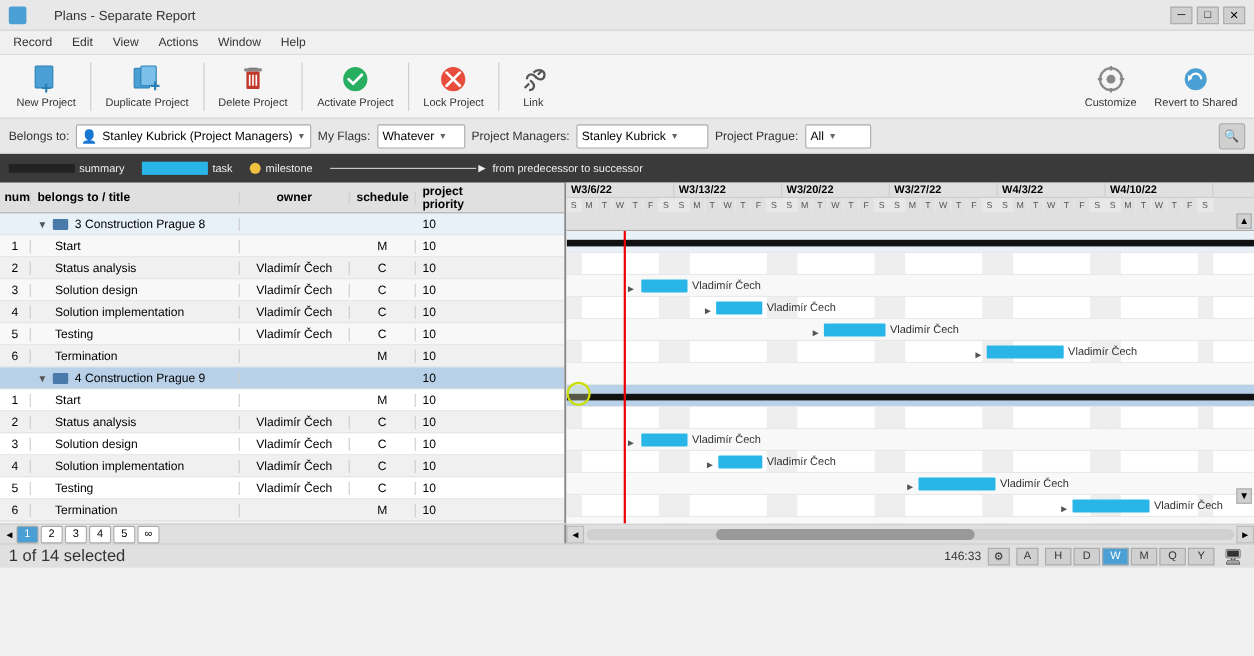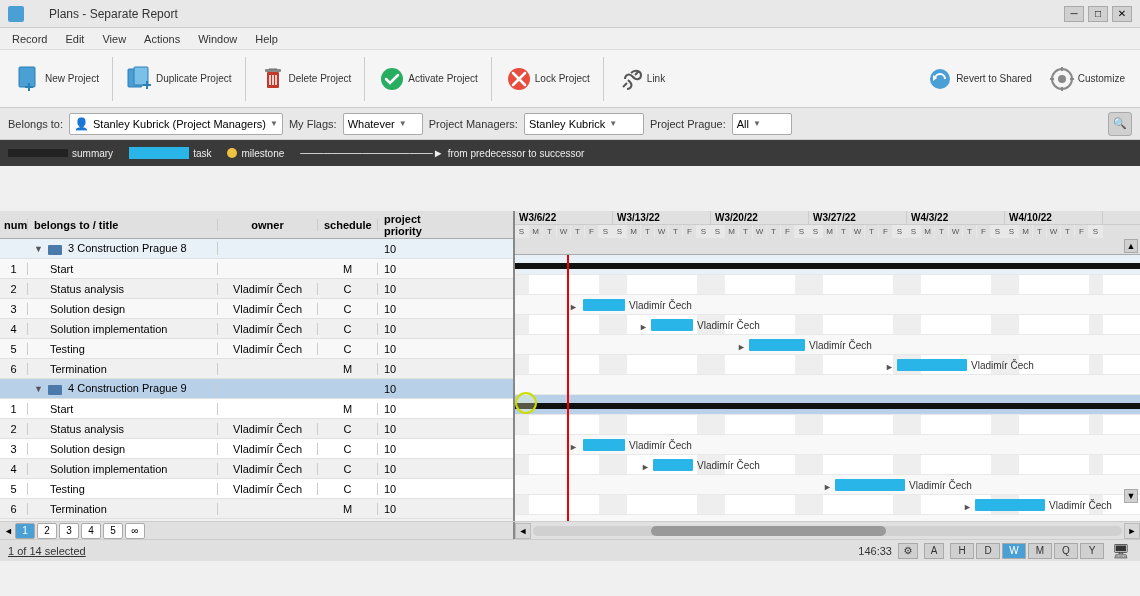--- a/index.html
+++ b/index.html
@@ -46,21 +46,21 @@
       background: #f5f5f5;
       height: 58px;
       display: flex;
       align-items: center;
       padding: 4px 8px;
       border-bottom: 1px solid #ccc;
       gap: 2px;
     }
     .toolbar-btn {
       display: flex;
-      flex-direction: row;
+      flex-direction: column;
       align-items: center;
       justify-content: center;
       padding: 4px 6px;
       min-width: 50px;
       cursor: pointer;
       border: 1px solid transparent;
       border-radius: 3px;
       gap: 2px;
     }
     .toolbar-icon { width: 28px; height: 28px; display: flex; align-items: center; justify-content: center; font-size: 18px; }
@@ -116,21 +116,20 @@
     .legend-bar-task { width: 60px; height: 12px; background: #29b5e8; }
     .legend-dot { width: 10px; height: 10px; background: #f0c040; border-radius: 50%; }
     .legend-text { font-size: 10px; color: #eee; }
     .legend-arrow { font-size: 11px; color: #eee; }
 
     
     .main-area {
       display: flex;
       height: calc(596px - 28px - 22px - 58px - 32px - 26px - 24px - 22px);
       overflow: hidden;
-      margin-top: 45px;
     }
 
     
     .table-area {
       width: 515px;
       border-right: 2px solid #888;
       display: flex;
       flex-direction: column;
       overflow: hidden;
       flex-shrink: 0;
@@ -279,21 +278,21 @@
     
     .statusbar {
       height: 22px;
       background: #e0e0e0;
       border-top: 1px solid #ccc;
       display: flex;
       align-items: center;
       padding: 0 8px;
       justify-content: space-between;
     }
-    .status-left { font-size: 11px; color: #333; text-decoration: underline; }
+    .status-left { font-size: 15px; color: #333; }
     .status-right { display: flex; align-items: center; gap: 6px; font-size: 11px; color: #333; }
     .status-view-btns { display: flex; gap: 2px; }
     .view-btn {
       width: 24px; height: 16px;
       background: #d0d0d0;
       border: 1px solid #aaa;
       font-size: 10px;
       display: flex; align-items: center; justify-content: center;
       cursor: pointer;
     }
@@ -403,40 +402,40 @@
     </div>
     <span class="toolbar-label">Link</span>
   </div>
 
 
   <div style="flex:1"></div>
 
   <div class="toolbar-btn">
     <div class="toolbar-icon">
       <svg width="28" height="28" viewBox="0 0 28 28">
-        <circle cx="14" cy="14" r="10" fill="#4a9fd4"></circle>
-        <path d="M9 14 A5 5 0 0 1 19 14" stroke="white" stroke-width="2" fill="none"></path>
-        <polygon points="7,10 7,16 11,13" fill="white"></polygon>
-      </svg>
-    </div>
-    <span class="toolbar-label">Revert to Shared</span>
-  </div>
-
-  <div class="toolbar-btn">
-    <div class="toolbar-icon">
-      <svg width="28" height="28" viewBox="0 0 28 28">
         <circle cx="14" cy="14" r="4" fill="#888"></circle>
         <circle cx="14" cy="14" r="10" fill="none" stroke="#888" stroke-width="2"></circle>
         <line x1="14" y1="2" x2="14" y2="6" stroke="#888" stroke-width="2"></line>
         <line x1="14" y1="22" x2="14" y2="26" stroke="#888" stroke-width="2"></line>
         <line x1="2" y1="14" x2="6" y2="14" stroke="#888" stroke-width="2"></line>
         <line x1="22" y1="14" x2="26" y2="14" stroke="#888" stroke-width="2"></line>
       </svg>
     </div>
     <span class="toolbar-label">Customize</span>
+  </div>
+
+  <div class="toolbar-btn">
+    <div class="toolbar-icon">
+      <svg width="28" height="28" viewBox="0 0 28 28">
+        <circle cx="14" cy="14" r="10" fill="#4a9fd4"></circle>
+        <path d="M9 14 A5 5 0 0 1 19 14" stroke="white" stroke-width="2" fill="none"></path>
+        <polygon points="7,10 7,16 11,13" fill="white"></polygon>
+      </svg>
+    </div>
+    <span class="toolbar-label">Revert to Shared</span>
   </div>
 </div>
 
 <div class="filterbar">
   <span class="filter-label">Belongs to:</span>
   <div class="filter-select">
     <span style="font-size:12px">👤</span>
     <span>Stanley Kubrick (Project Managers)</span>
     <span class="filter-select-arrow">▼</span>
   </div>

